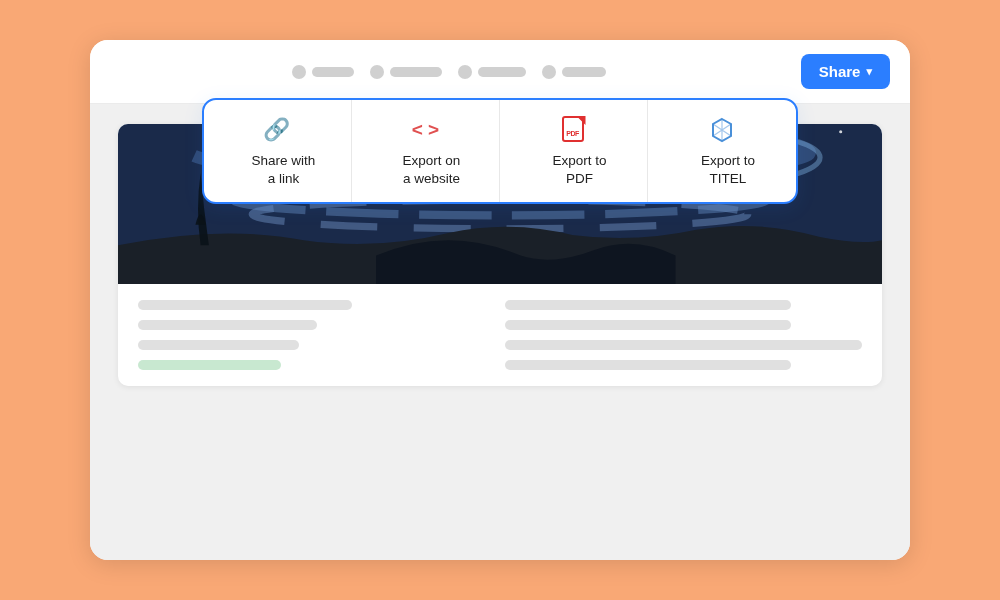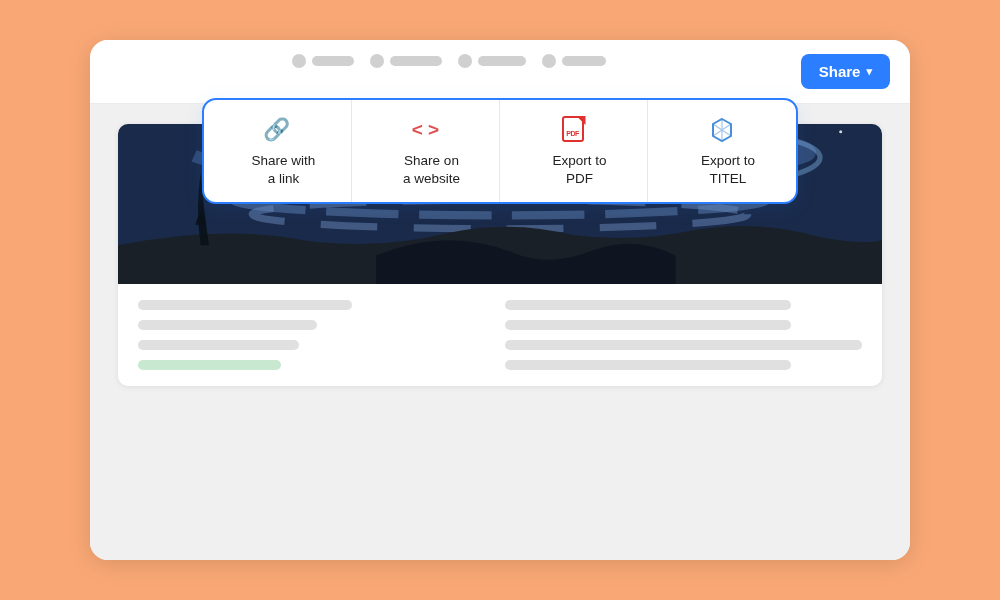--- a/index.html
+++ b/index.html
@@ -42,21 +42,21 @@
       color: rgba(240,180,130,0.35);
       white-space: nowrap;
       transform: rotate(-25deg);
       letter-spacing: 2px;
     }
 
     
     .toolbar {
       background: #ffffff;
       display: flex;
-      align-items: flex-start;
+      align-items: center;
       justify-content: flex-end;
       padding: 14px 20px;
       gap: 12px;
       position: relative;
       z-index: 10;
       border-bottom: 1px solid #ebebeb;
     }
 
     .toolbar-dots {
       display: flex;
@@ -267,21 +267,21 @@
       <div class="menu-icon icon-link">🔗</div>
       <div class="menu-label">
         <span>Share with</span><br>
         <span>a link</span>
       </div>
     </div>
 
     <div class="menu-item">
       <div class="menu-icon icon-embed" style="color:#E05050; font-size:19px; font-weight:700;">&lt;&nbsp;&gt;</div>
       <div class="menu-label">
-        <span>Share on</span><br>
+        <span>Export on</span><br>
         <span>a website</span>
       </div>
     </div>
 
     <div class="menu-item">
       <div class="menu-icon" style="display:flex;flex-direction:column;align-items:center;justify-content:center;">
         <div style="position:relative; width:24px; height:28px;">
           <div style="width:22px; height:26px; background:#fff; border:2px solid #E03030; border-radius:3px; display:flex; align-items:flex-end; justify-content:center; padding-bottom:3px; overflow:hidden;">
             <span style="font-size:7px; font-weight:900; color:#E03030; letter-spacing:-0.5px;">PDF</span>
           </div>

